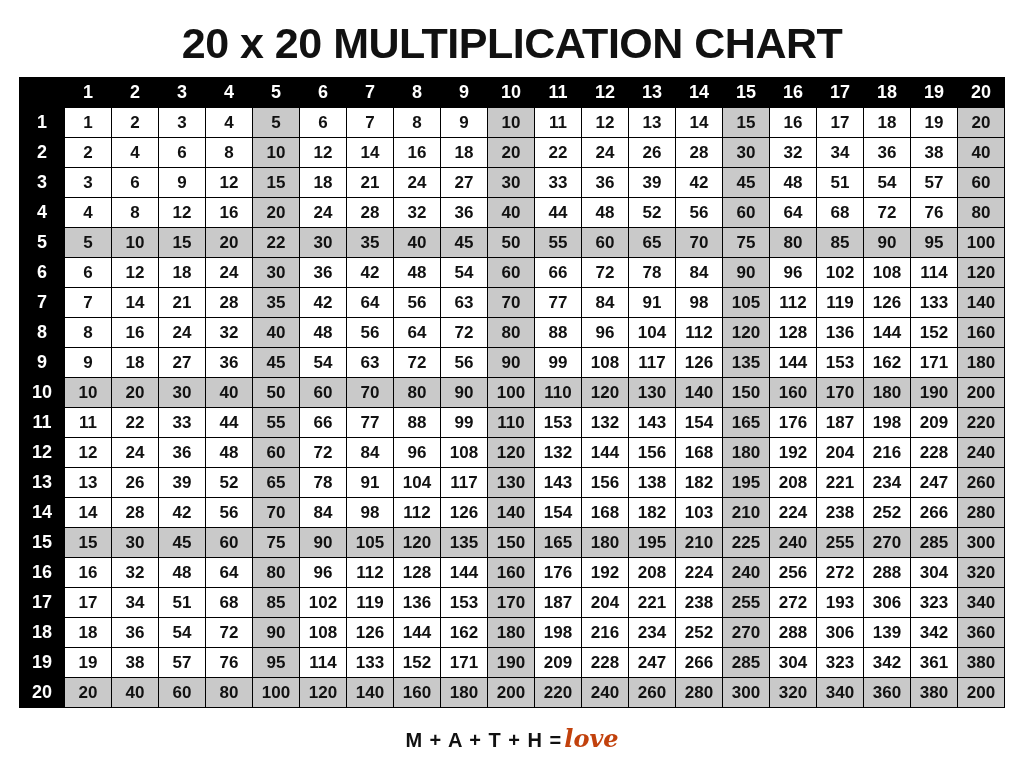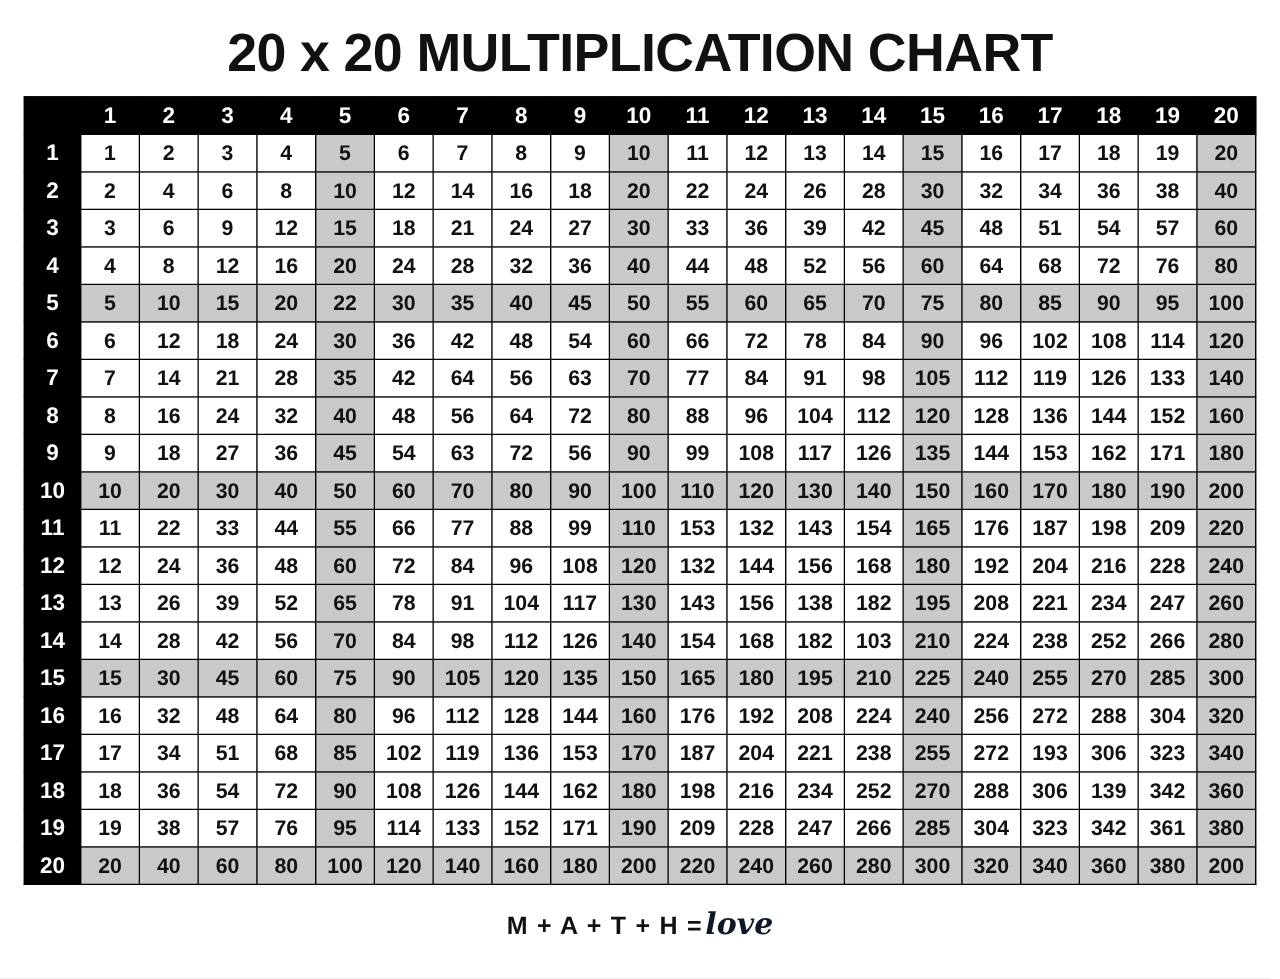--- a/index.html
+++ b/index.html
@@ -81,21 +81,21 @@
     padding-top: 16px;
     font-family: "Liberation Sans", sans-serif;
     font-weight: bold;
     font-size: 20px;
     letter-spacing: 1px;
     color: #111111;
   }
   .footer .love {
     font-family: "DejaVu Serif", serif;
     font-style: italic;
-    color: #0f172a;
+    color: #c2410c;
     font-size: 24px;
     letter-spacing: 0;
     padding-left: 2px;
   }
 </style>
 </head>
 <body>
 
 <div class="page">
 

